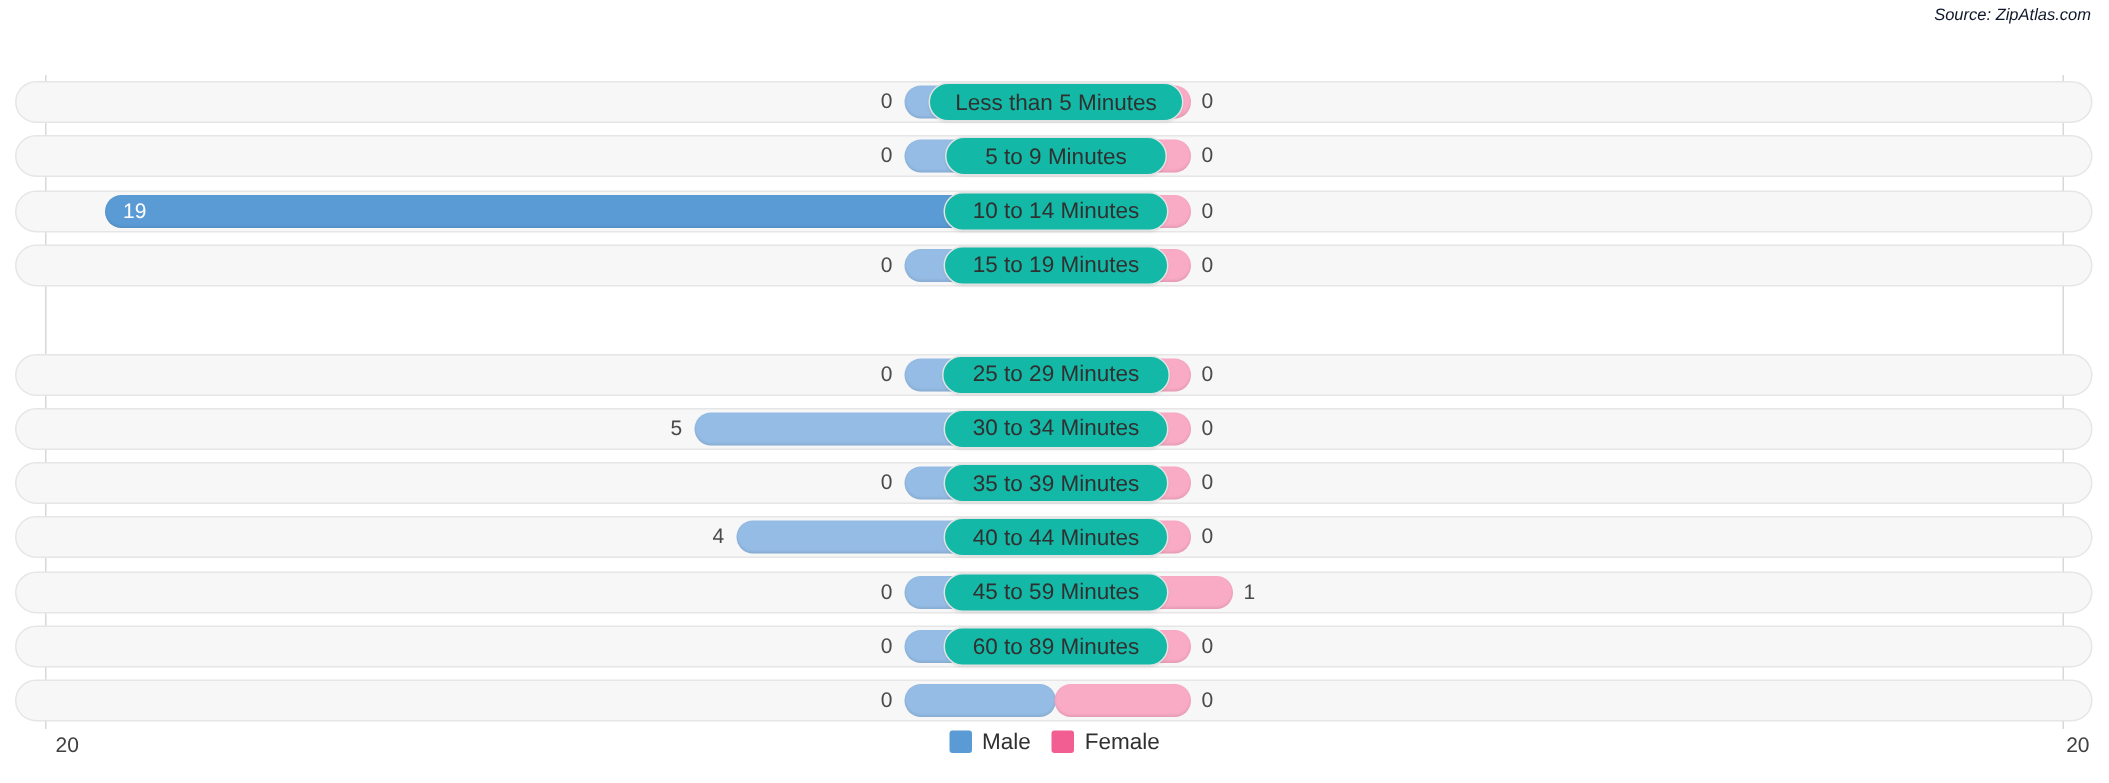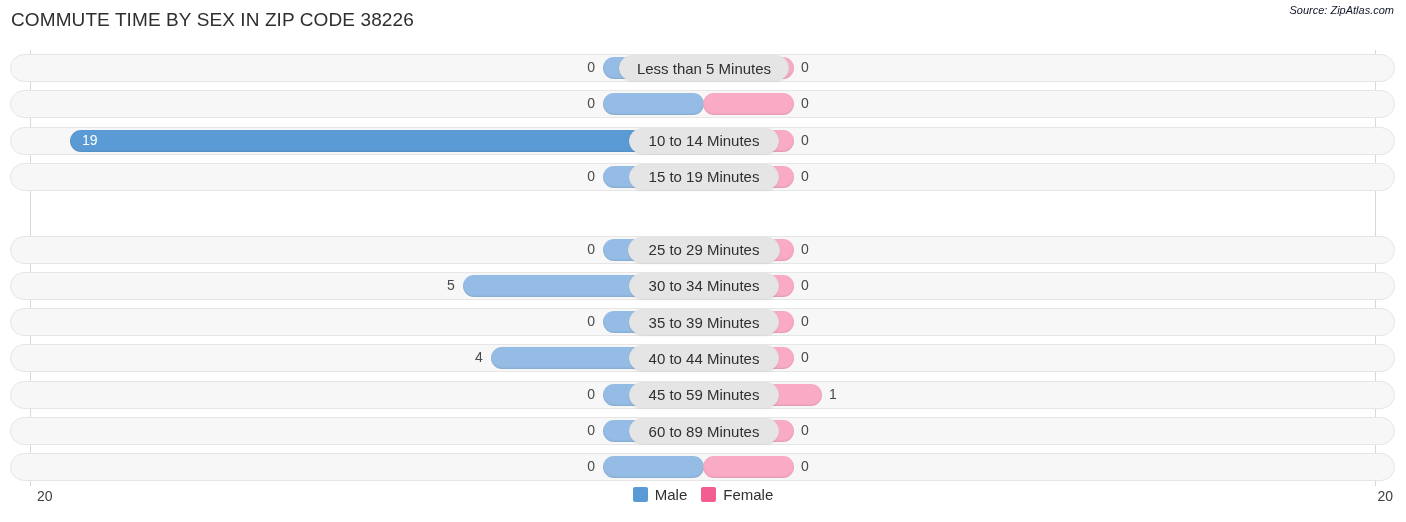--- a/index.html
+++ b/index.html
@@ -62,21 +62,21 @@
 
   .vlabel{
     position:absolute;top:4px;
     font-size:14px;color:#4a4a4a;
     white-space:nowrap;
   }
   .vlabel.inside{color:#ffffff;font-size:14px;text-align:right;}
 
   .pill{
     position:absolute;top:0px;height:26px;
-    background:#e5e5e5;
+    background:#14b8a6;
     border:1px solid #e3e3e3;
     border-radius:13px;
     display:flex;align-items:center;justify-content:center;
     font-size:15px;color:#303030;
     white-space:nowrap;
     padding:0 12px;
     box-sizing:border-box;
     box-shadow:0 1px 2px rgba(0,0,0,.07);
   }
 
@@ -94,38 +94,38 @@
     font-size:15px;color:#303030;
   }
   .legend-item{display:flex;align-items:center;gap:7px;}
   .swatch{width:15px;height:15px;border-radius:2px;display:inline-block;}
 </style>
 </head>
 <body>
 
 <div class="wrap">
 
-  <div class="title">COMMUTE TIME BY SEX IN ZIP CODE 38226</div>
   <div class="source">Source: ZipAtlas.com</div>
 
   <div class="plot" id="plot">
     <div class="axis-line axis-left"></div>
     <div class="axis-line axis-right"></div>
   <div class="row" style="top: 4px;">
         <div class="bar male" style="left: 592px; width: 101px;"></div>
         <div class="vlabel" style="left: 584px; transform: translateX(-100%);">0</div>
         <div class="bar female" style="left: 692px; width: 91px;"></div>
         <div class="vlabel" style="left: 790px;">0</div>
         <div class="pill" style="left: 608px; width: 170px;">Less than 5 Minutes</div>
       </div>
       <div class="row" style="top: 40.3px;">
         <div class="bar male" style="left: 592px; width: 101px;"></div>
         <div class="vlabel" style="left: 584px; transform: translateX(-100%);">0</div>
         <div class="bar female" style="left: 692px; width: 91px;"></div>
         <div class="vlabel" style="left: 790px;">0</div>
+        <div class="pill" style="left: 619px; width: 148px;">5 to 9 Minutes</div>
       </div>
       <div class="row" style="top: 76.6px;">
         <div class="bar male peak" style="left: 59.05px; width: 633.95px;"></div>
         <div class="vlabel inside" style="left: 71.05px;">19</div>
         <div class="bar female" style="left: 692px; width: 91px;"></div>
         <div class="vlabel" style="left: 790px;">0</div>
         <div class="pill" style="left: 618px; width: 150px;">10 to 14 Minutes</div>
       </div>
       <div class="row" style="top: 112.9px;">
         <div class="bar male" style="left: 592px; width: 101px;"></div>

